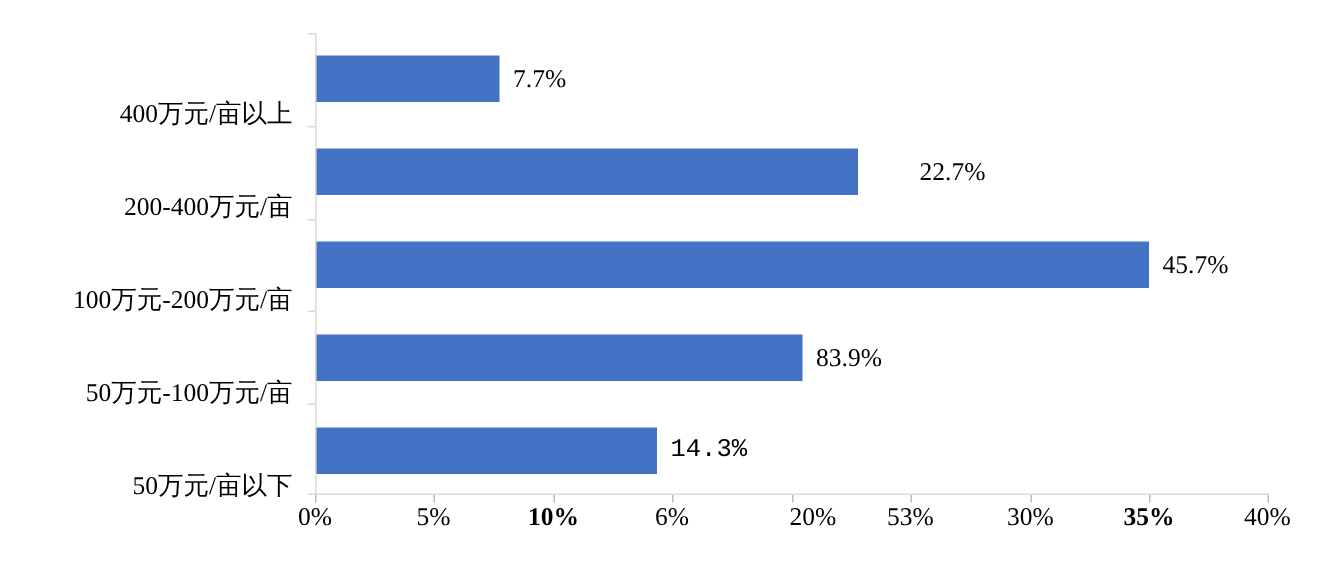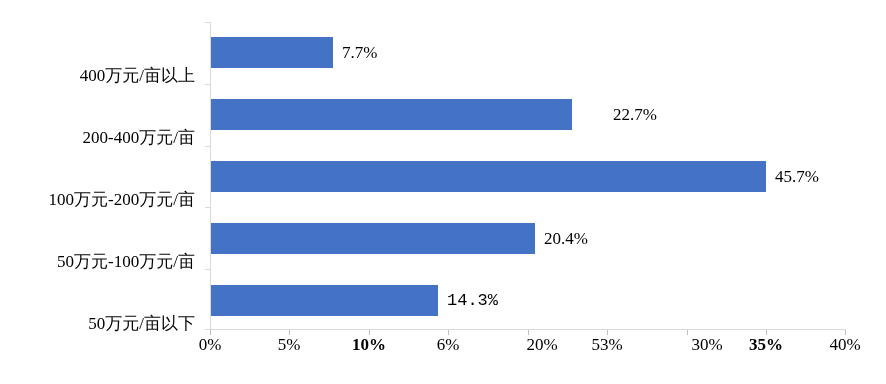--- a/index.html
+++ b/index.html
@@ -152,31 +152,31 @@
     <div class="bar" style="top: 15px; left: 1px; width: 122.43px; background: rgb(68, 114, 196);"></div>
     <div class="bar-value" style="top:22px; left:132px;">7.7%</div>
 
     <div class="bar" style="top: 77px; left: 1px; width: 360.93px; background: rgb(68, 114, 196);"></div>
     <div class="bar-value" style="top:84px; left:371px;margin-left:32px;">22.7%</div>
 
     <div class="bar" style="top: 139px; left: 1px; width: 554.91px; background: rgb(68, 114, 196);"></div>
     <div class="bar-value" style="top:146px; left:565px;">45.7%</div>
 
     <div class="bar" style="top: 201px; left: 1px; width: 324.36px; background: rgb(68, 114, 196);"></div>
-    <div class="bar-value" style="top:208px; left:334px;">20.4%</div>
+    <div class="bar-value" style="top:208px; left:334px;">83.9%</div>
 
     <div class="bar" style="top: 263px; left: 1px; width: 227.37px; background: rgb(68, 114, 196);"></div>
     <div class="bar-value" style="top:270px; left:237px;font-family:Liberation Mono, monospace;">14.3%</div>
   </div>
 
   <div class="xlabels">
     <div class="xlabel" style="left:0px;">0%</div>
     <div class="xlabel" style="left:79px;">5%</div>
     <div class="xlabel" style="left:159px;font-weight:bold;">10%</div>
     <div class="xlabel" style="left:238px;">6%</div>
     <div class="xlabel" style="left:332px;">20%</div>
     <div class="xlabel" style="left:397px;">53%</div>
-    <div class="xlabel" style="left:477px;margin-left:20px;">30%</div>
+    <div class="xlabel" style="left:477px;">30%</div>
     <div class="xlabel" style="left:556px;font-weight:bold;">35%</div>
     <div class="xlabel" style="left:635px;">40%</div>
   </div>
 
 </div>
 
 </body></html>

